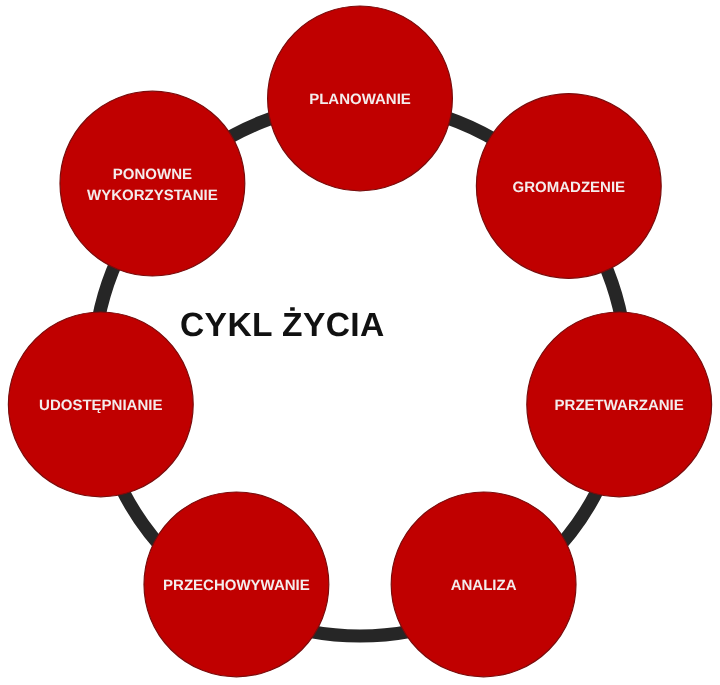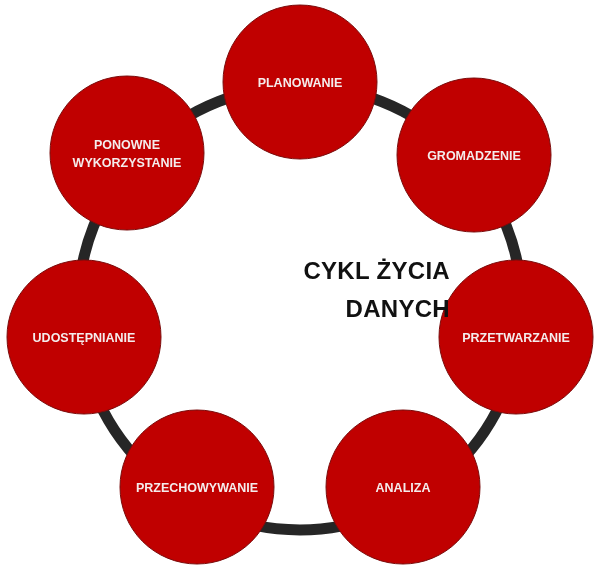--- a/index.html
+++ b/index.html
@@ -1,23 +1,23 @@
 <!DOCTYPE html>
 <html><head>
 <meta charset="utf-8">
 <style>
   html, body { margin: 0; padding: 0; background: #ffffff; }
   body { width: 600px; height: 571px; position: relative; overflow: hidden;
          font-family: "Liberation Sans", "DejaVu Sans", sans-serif; }
   #diagram { position: absolute; left: 0; top: 0; width: 600px; height: 571px; }
   .node-label { font-family: "Liberation Sans", "DejaVu Sans", sans-serif; font-weight: bold;
                 font-size: 12.5px; fill: #f4ecec; text-anchor: middle; }
-  .title { position: absolute; left: 150px; top: 252px; width: 300px; text-align: right;
+  .title { position: absolute; left: 150px; top: 252px; width: 300px; text-align: left;
            font-family: "Liberation Sans", "DejaVu Sans", sans-serif; font-weight: bold;
-           font-size: 24px; line-height: 38px; color: #111111; letter-spacing: 0.3px; }
+           font-size: 28px; line-height: 38px; color: #111111; letter-spacing: 0.3px; }
   .title span { display: block; }
 </style>
 </head>
 <body>
 
 <svg id="diagram" viewBox="0 0 600 571" xmlns="http://www.w3.org/2000/svg">
   <circle cx="300" cy="308" r="222" fill="none" stroke="#262626" stroke-width="11"></circle>
 
   <g>
     <circle cx="300" cy="82" r="77" fill="#c00000" stroke="#7a0c0c" stroke-width="1"></circle>
@@ -51,14 +51,13 @@
 
   <g>
     <circle cx="127" cy="153" r="77" fill="#c00000" stroke="#7a0c0c" stroke-width="1"></circle>
     <text class="node-label" x="127" y="149">PONOWNE</text>
     <text class="node-label" x="127" y="167">WYKORZYSTANIE</text>
   </g>
 </svg>
 
 <div class="title">
   <span>CYKL ŻYCIA</span>
-  <span>DANYCH</span>
 </div>
 
 </body></html>

